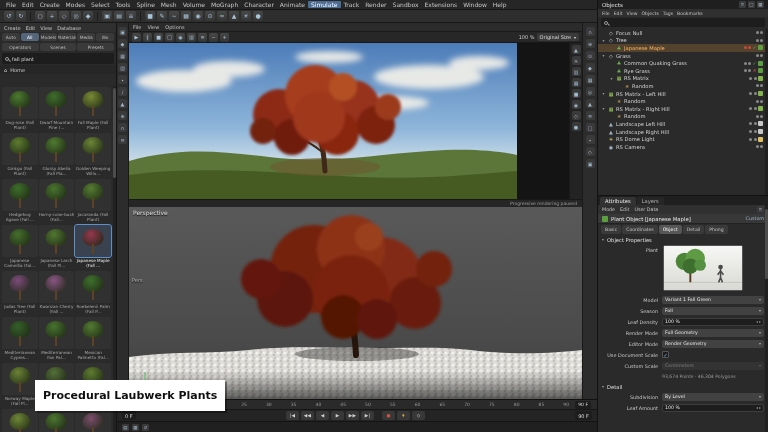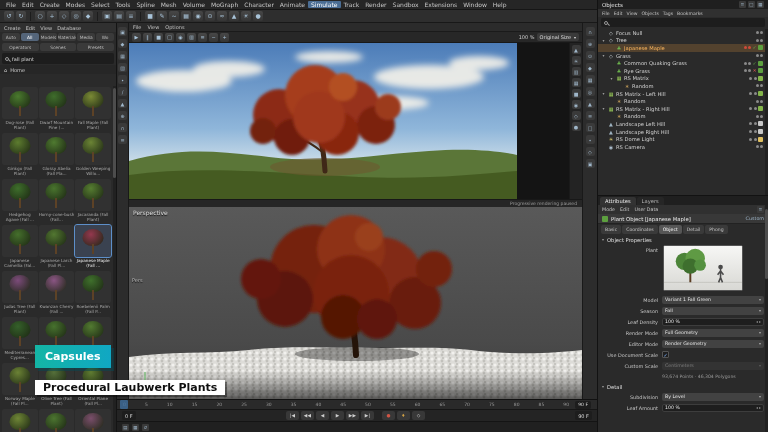--- a/index.html
+++ b/index.html
@@ -123,21 +123,21 @@
   .dd.disabled{opacity:.4;}
   .num{flex:1;height:8px;background:#1e1e1e;border:1px solid #3d3d3d;border-radius:2px;display:flex;align-items:center;font-size:4.7px;padding:0 2px;color:#e5e5e5;}
   .num-ar{margin-left:auto;display:flex;gap:1px;font-size:4px;color:#888;}
   .cb{width:7px;height:7px;background:#1e1e1e;border:1px solid #555;border-radius:1px;display:flex;align-items:center;justify-content:center;font-size:5px;color:#7fb2ff;flex:none;}
   .static-text{font-size:4.6px;color:#9a9a9a;white-space:nowrap;overflow:hidden;}
   .at-scroll{position:absolute;right:0;top:9px;bottom:0;width:3px;background:#212121;}
   .at-scroll .thumbbar{position:absolute;top:4px;left:0;width:3px;height:70px;background:#4d4d4d;border-radius:2px;}
 
   
   .badge-capsules{position:absolute;left:35px;top:345px;height:23px;background:linear-gradient(95deg,#14b5a4,#10a7c4);color:#fff;font-weight:bold;font-size:11px;display:flex;align-items:center;padding:0 10px;box-shadow:3px 3px 0 rgba(8,70,80,.55);z-index:30;}
-  .badge-title{position:absolute;left:35px;top:380px;height:15px;background:#fff;color:#101010;font-weight:bold;font-size:11px;display:flex;align-items:center;padding:0 8px;box-shadow:2px 2px 0 rgba(0,0,0,.35);z-index:30;}
+  .badge-title{position:absolute;left:35px;top:380px;height:31px;background:#fff;color:#101010;font-weight:bold;font-size:11px;display:flex;align-items:center;padding:0 8px;box-shadow:2px 2px 0 rgba(0,0,0,.35);z-index:30;}
 </style>
 </head>
 <body>
 
 <div class="stage">
 
   <div class="menubar" id="menubar">
       <div class="menu-item">File</div>
       <div class="menu-item">Edit</div>
       <div class="menu-item">Create</div>
@@ -921,16 +921,15 @@
               <span>▸</span>
             </span>
           </div>
         </div>
       </div>
     <div class="at-scroll">
         <div class="thumbbar"></div>
       </div>
   </div>
 
-  <div class="badge-capsules">Capsules</div>
   <div class="badge-title">Procedural Laubwerk Plants</div>
 
 </div>
 
 </body></html>

